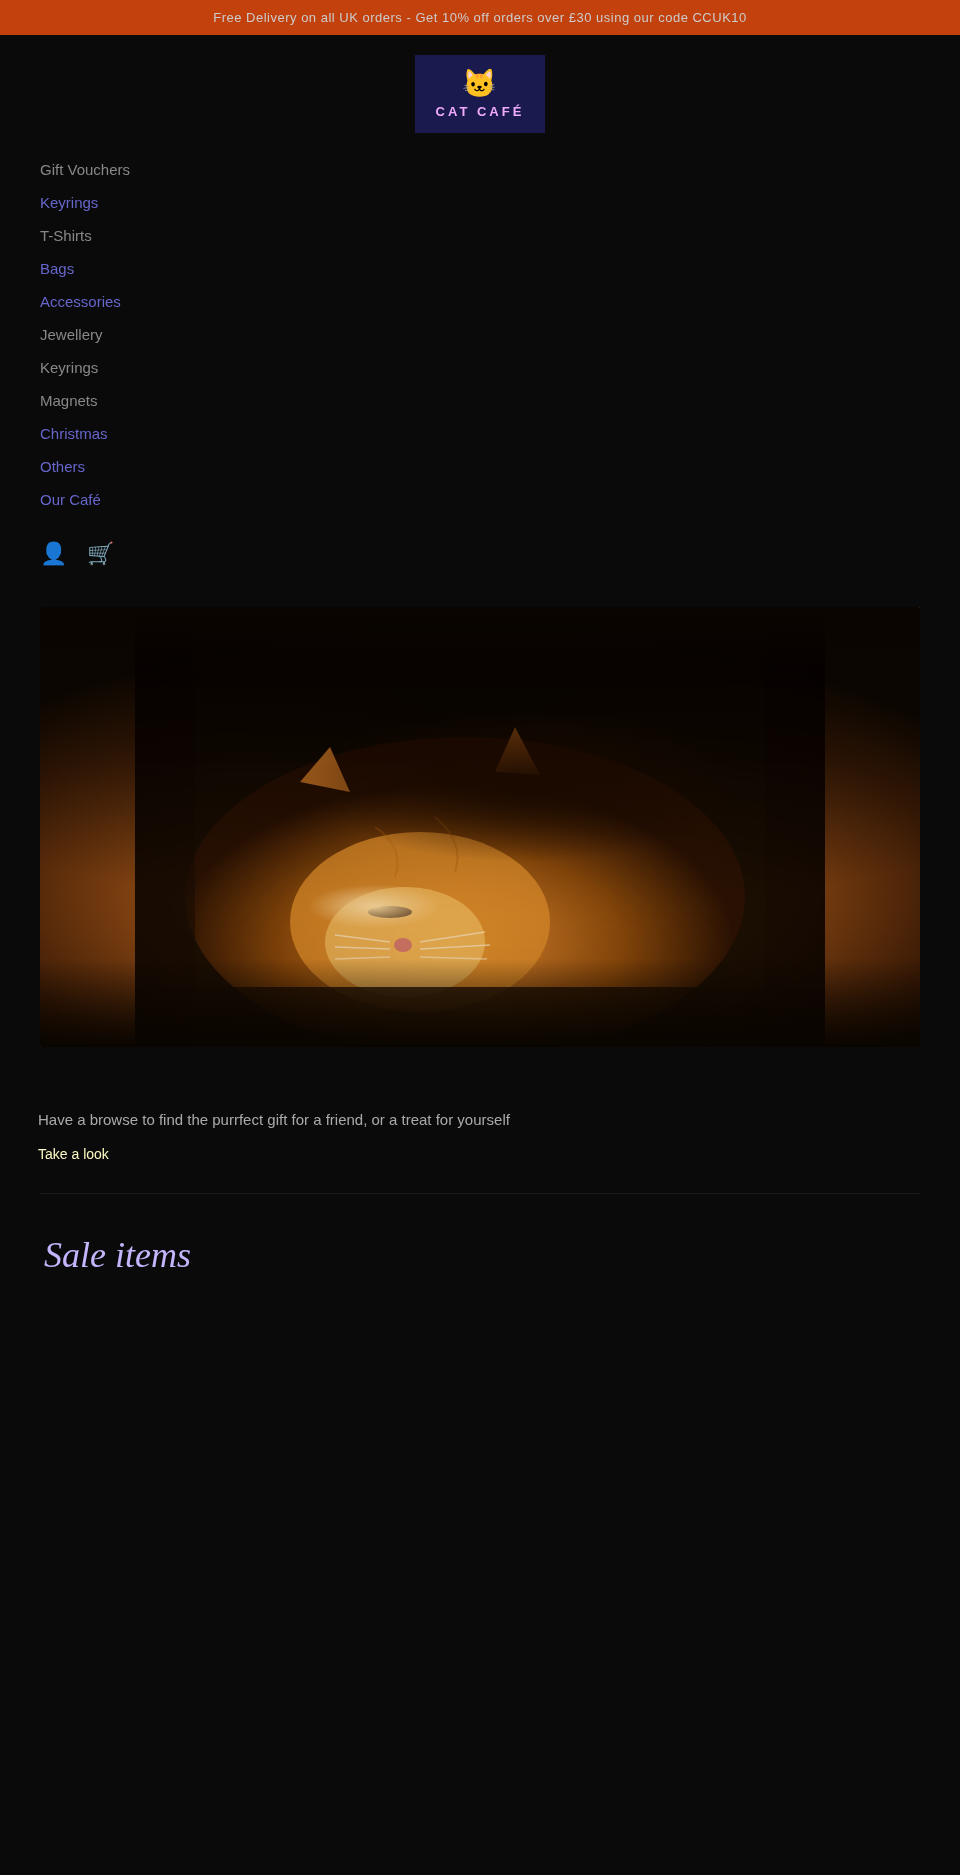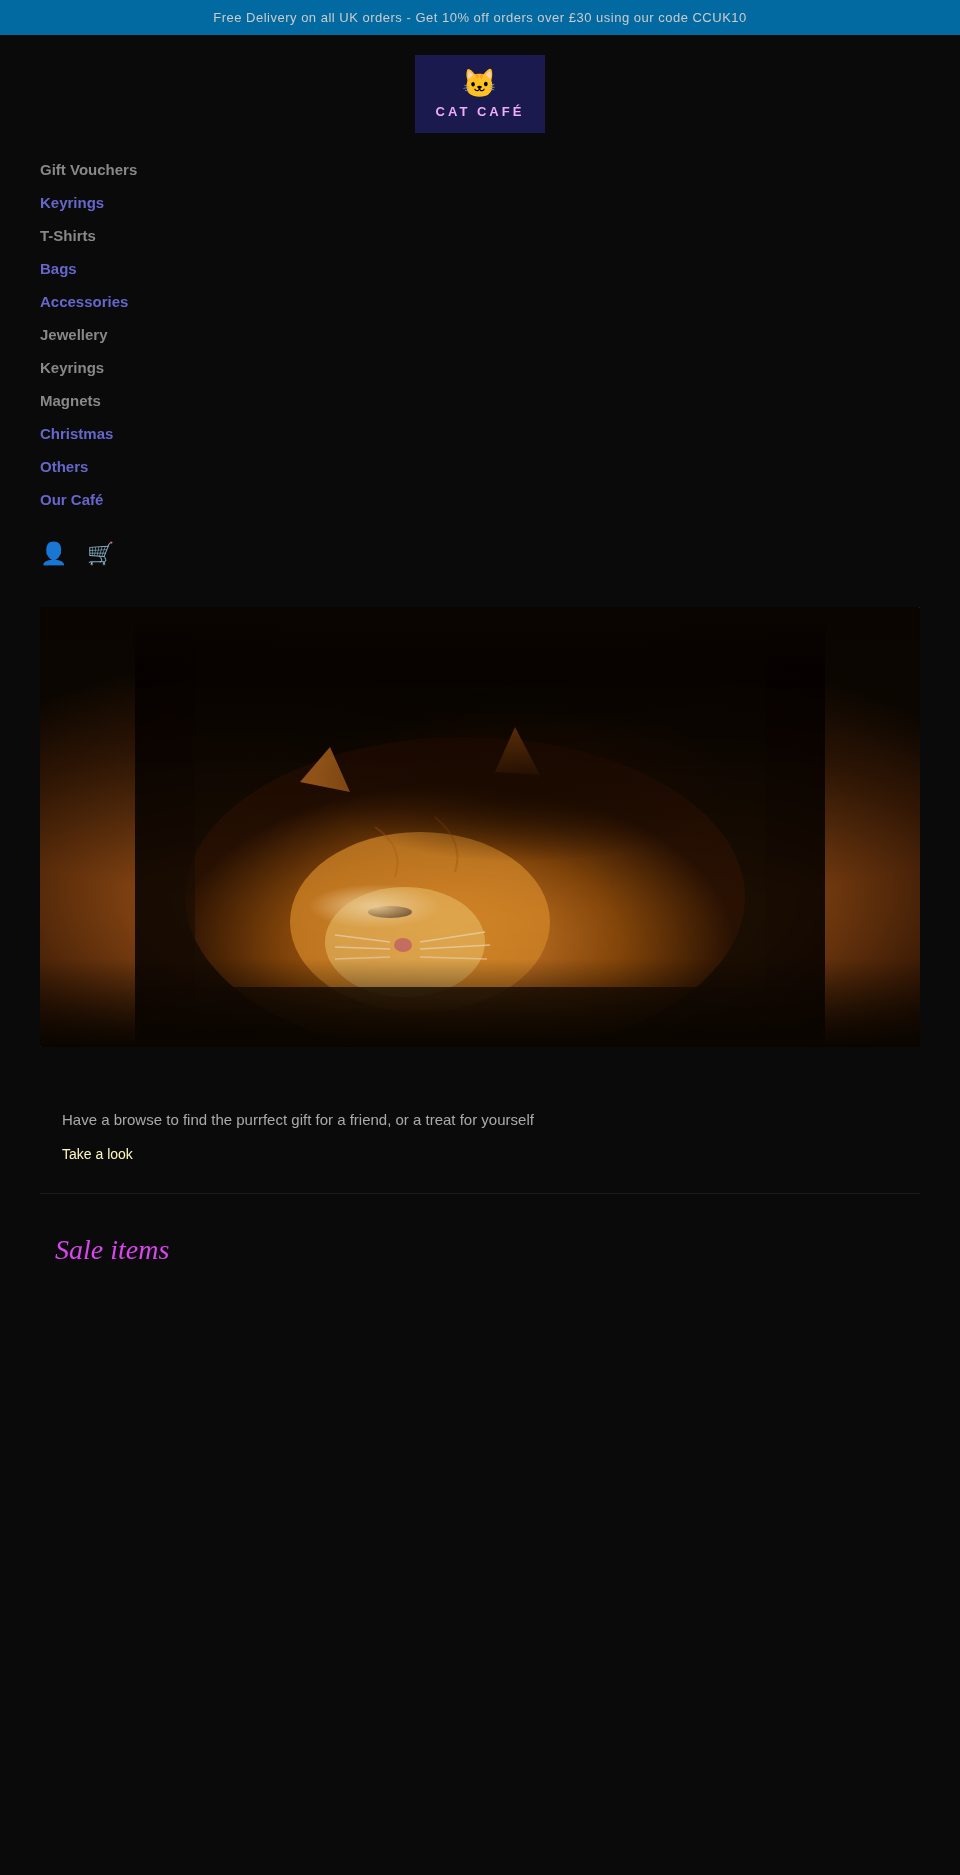--- a/index.html
+++ b/index.html
@@ -8,21 +8,21 @@
       background-color: #0a0a0a;
       color: #ffffff;
       font-family: Georgia, 'Times New Roman', serif;
       width: 960px;
       min-height: 1875px;
       overflow-x: hidden;
     }
 
     
     .announcement-bar {
-      background-color: #0369a1;
+      background-color: #c2410c;
       text-align: center;
       padding: 10px 20px;
       font-size: 13px;
       color: #cccccc;
       font-family: Arial, sans-serif;
       letter-spacing: 0.5px;
     }
 
     
     .header {
@@ -54,21 +54,20 @@
       font-family: Arial, sans-serif;
       font-weight: bold;
     }
 
     
     .nav-container {
       padding: 10px 40px;
       display: flex;
       flex-direction: column;
       gap: 0;
-      font-weight: bold;
     }
 
     .nav-item {
       padding: 8px 0;
       font-size: 15px;
       cursor: pointer;
     }
 
     .nav-item.purple {
       color: #6666cc;
@@ -161,44 +160,44 @@
         
         radial-gradient(ellipse 5% 2% at 40% 62%, #1a0a00 0%, transparent 100%),
         
         radial-gradient(ellipse 3% 2% at 42% 70%, #c06080 0%, transparent 100%),
         
         linear-gradient(0deg, #050200 0%, transparent 30%);
     }
 
     
     .content-section {
-      padding: 40px 62px 30px;
+      padding: 40px 38px 30px;
     }
 
     .content-text {
       color: #aaaaaa;
       font-size: 15px;
       line-height: 1.7;
       font-family: Arial, sans-serif;
       margin-bottom: 12px;
     }
 
     .content-link {
       color: #fef9c3;
       font-size: 14px;
       font-family: Arial, sans-serif;
       cursor: pointer;
       text-decoration: none;
     }
 
     
     .section-title {
-      padding: 40px 55px 20px;
-      font-size: 28px;
-      color: #d946ef;
+      padding: 40px 44px 20px;
+      font-size: 36px;
+      color: #c4b5fd;
       font-family: Georgia, serif;
       font-style: italic;
     }
 
     
     .divider {
       height: 1px;
       background: #1a1a1a;
       margin: 0 40px;
     }

